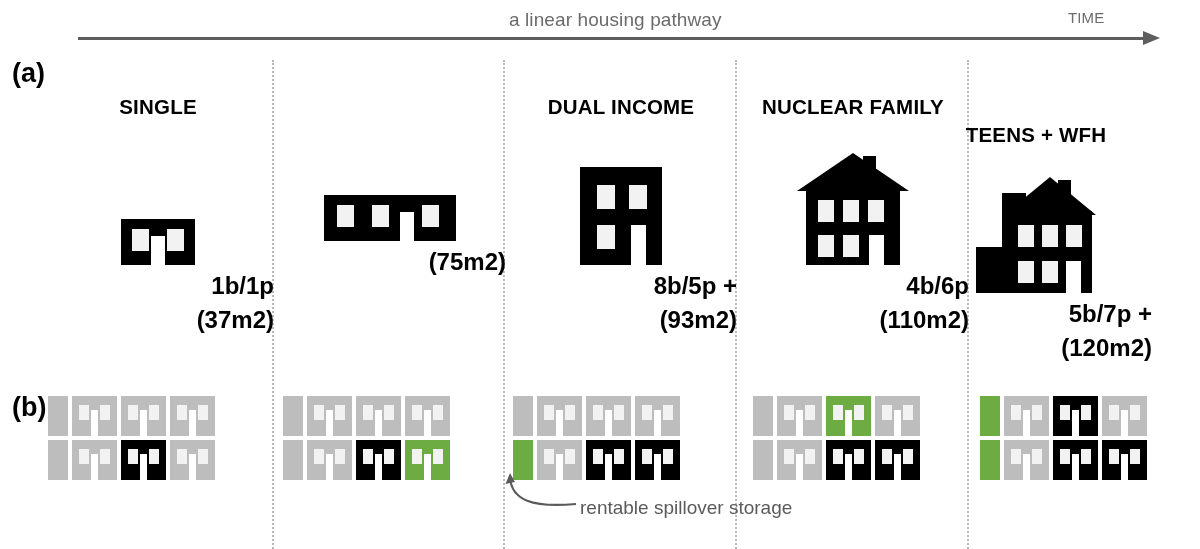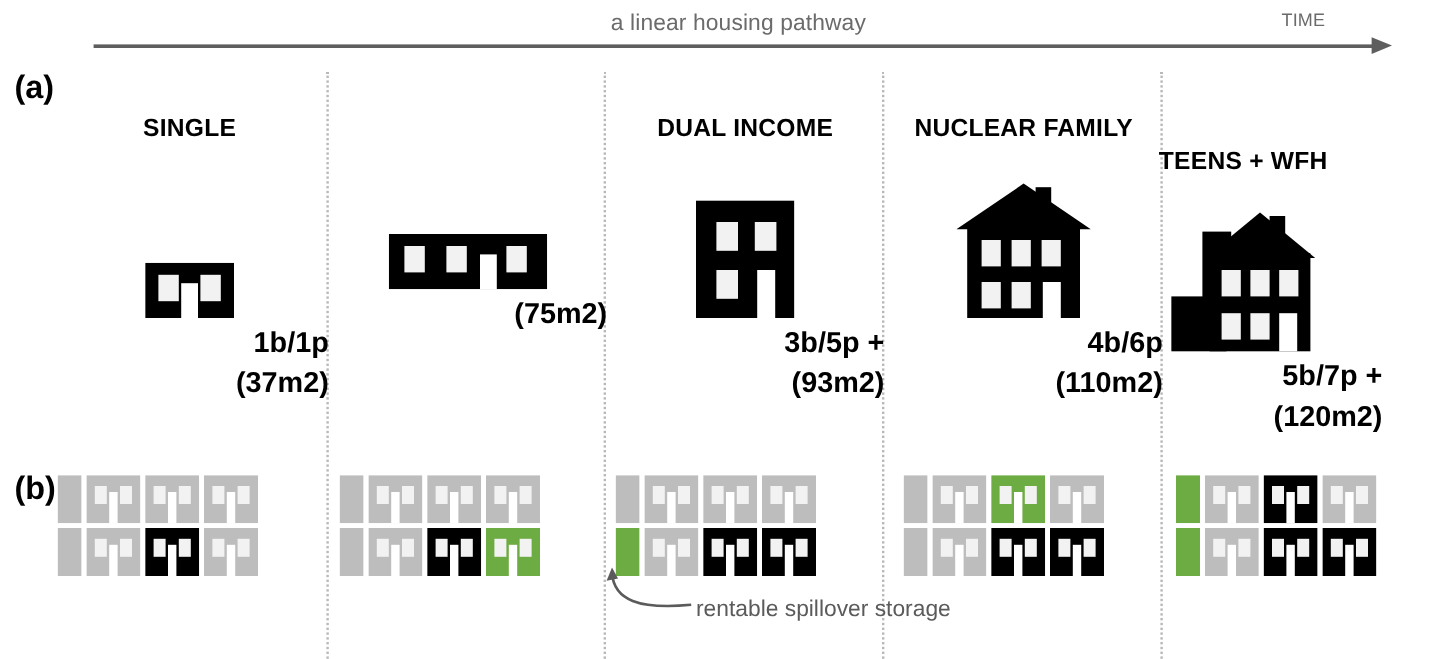--- a/index.html
+++ b/index.html
@@ -294,21 +294,21 @@
         <div class="icon-area">
           <svg width="82" height="98" viewBox="0 0 82 98">
             <rect x="0" y="0" width="82" height="98" fill="#000"></rect>
             <rect x="17" y="18" width="18" height="24" fill="#f2f2f2"></rect>
             <rect x="49" y="18" width="18" height="24" fill="#f2f2f2"></rect>
             <rect x="17" y="58" width="18" height="24" fill="#f2f2f2"></rect>
             <rect x="51" y="58" width="15" height="40" fill="#fff"></rect>
           </svg>
         </div>
         <div class="col-caption">
-          <div>3b/5p +</div>
+          <div>8b/5p +</div>
           <div>(93m2)</div>
         </div>
       </div>
       <div class="bgrid" style="left: 513px;">
         <div class="brow">
           <div class="bcell storage">
             <svg width="20" height="40" viewBox="0 0 20 40">
               <rect x="0" y="0" width="20" height="40" fill="#bdbdbd"></rect>
             </svg>
           </div>

